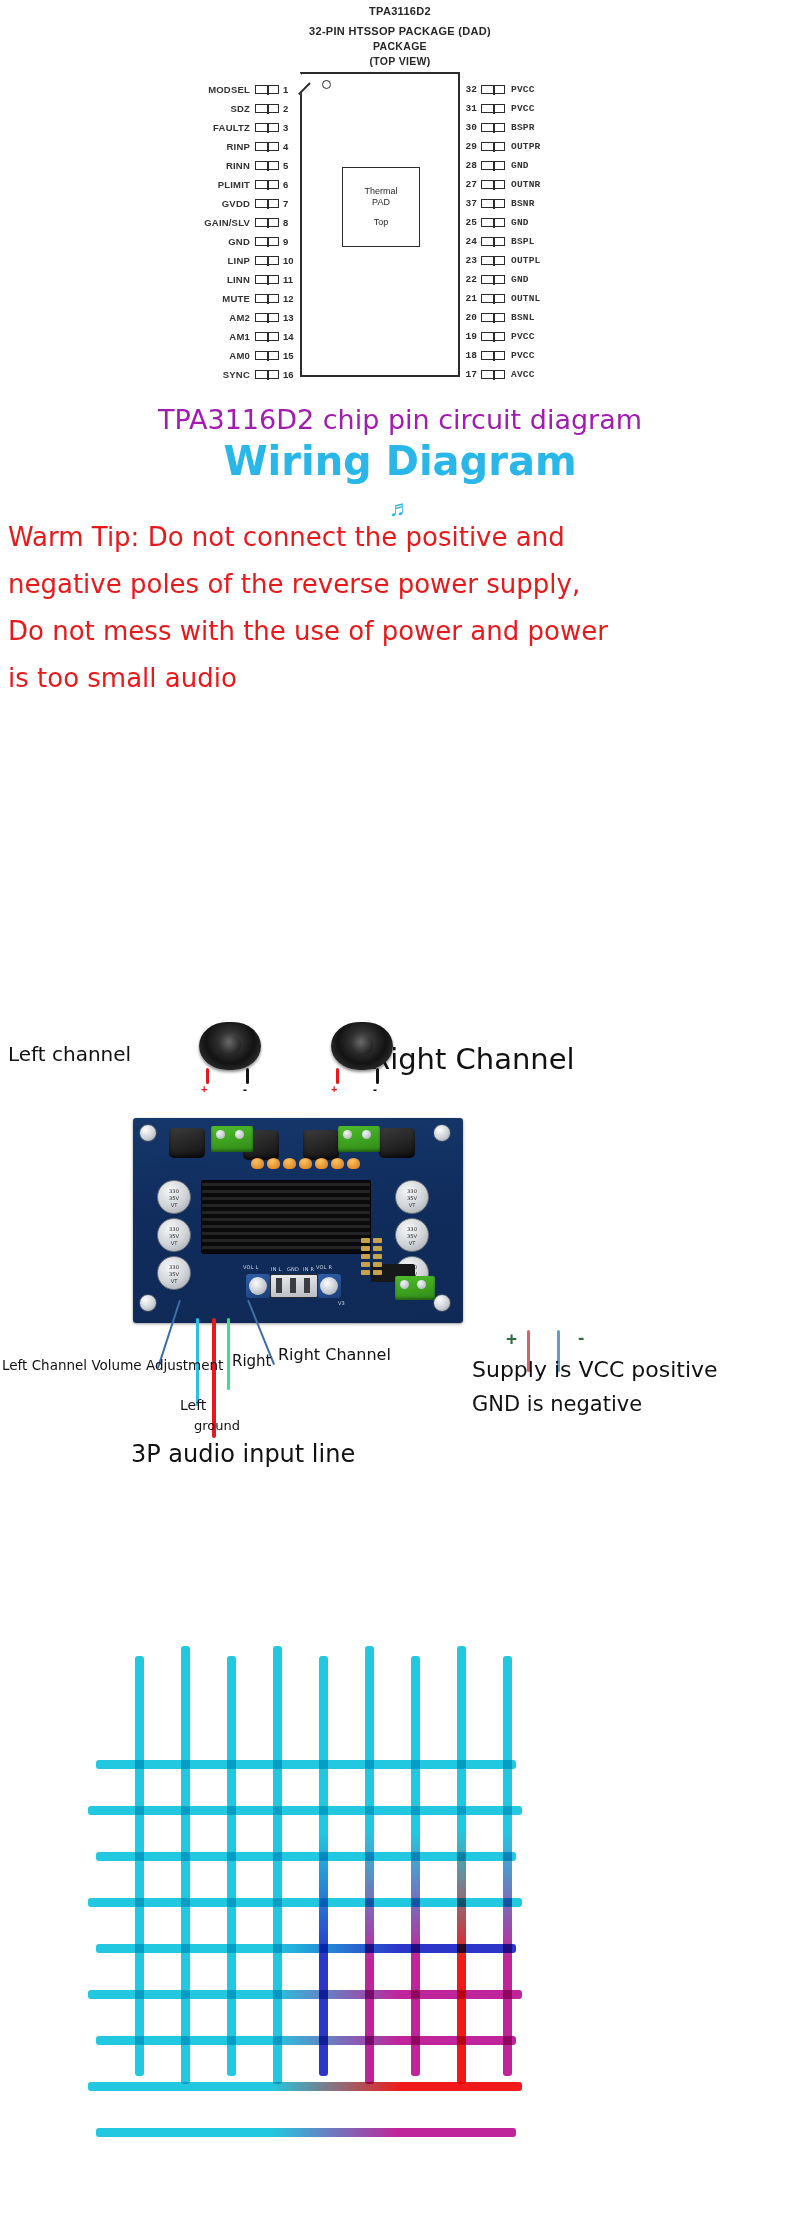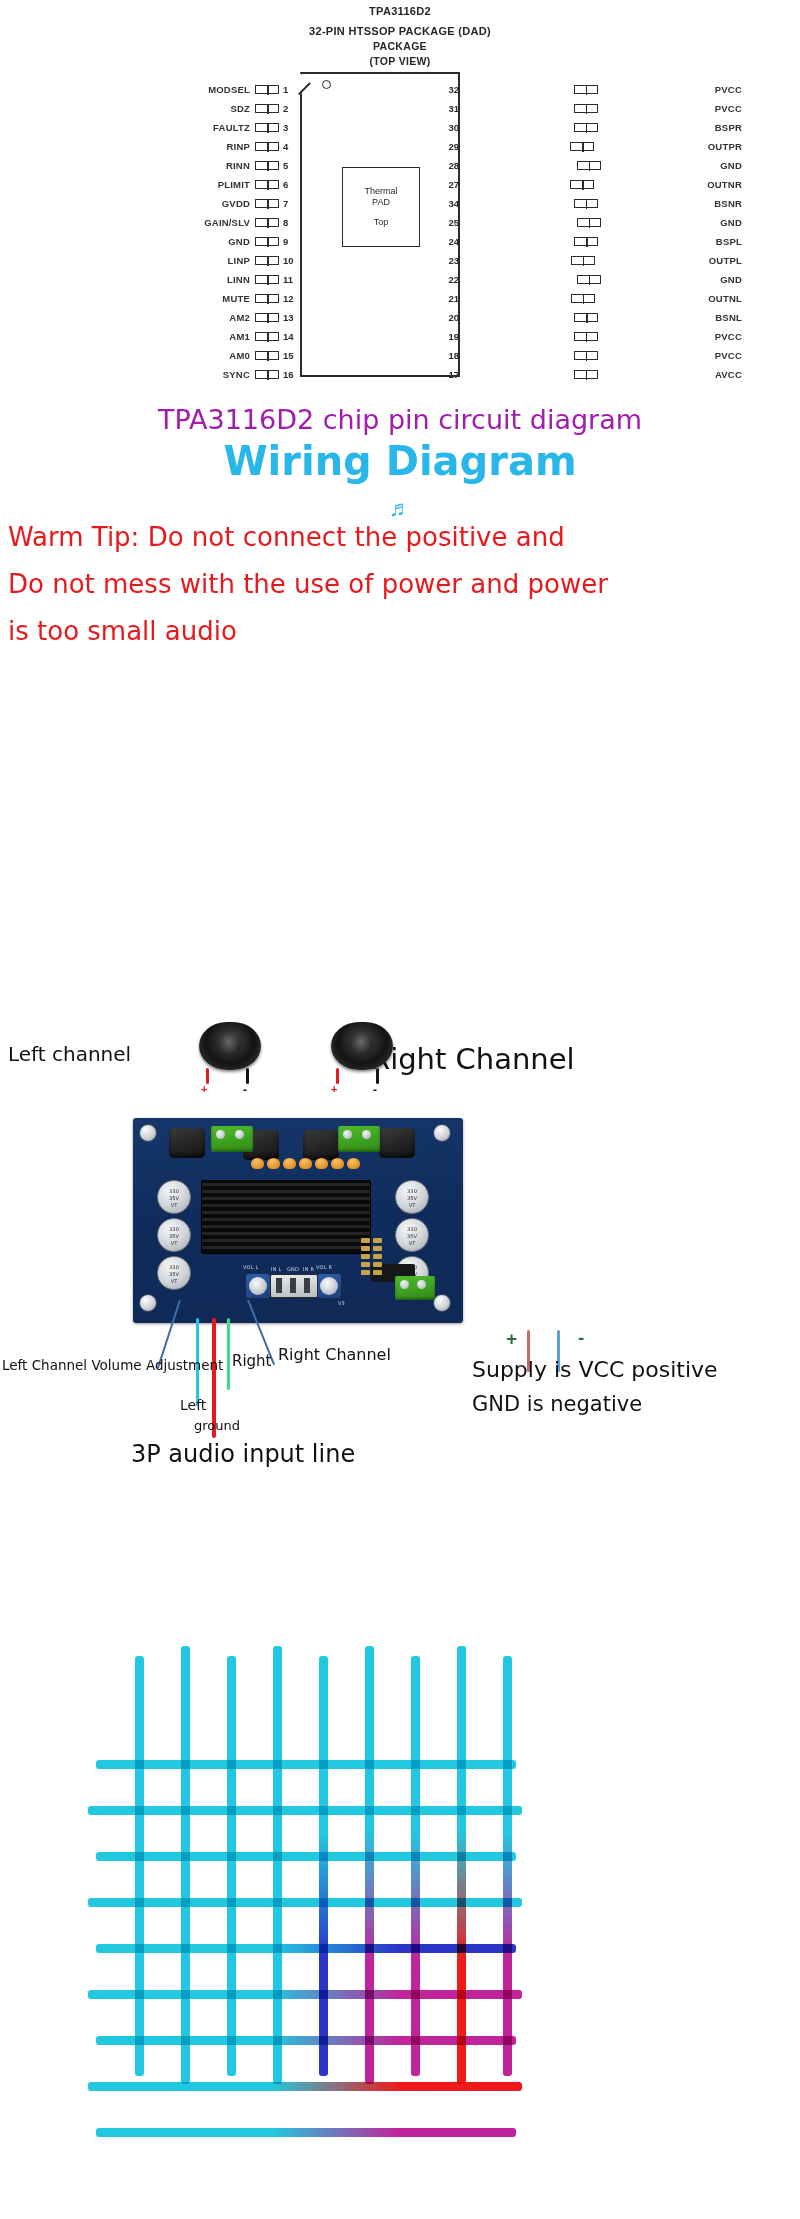--- a/index.html
+++ b/index.html
@@ -32,21 +32,21 @@
   #thermal-pad{position:absolute;left:172px;top:95px;width:78px;height:80px;
                border:1.6px solid #2b2b2b;box-sizing:border-box;background:#fff;}
   #thermal-pad span{display:block;text-align:center;font-size:9px;color:#2b2b2b;
                     line-height:11px;}
   #tp-l1{margin-top:18px;}
   #tp-l3{margin-top:9px;}
 
   
   .pin-row{position:absolute;height:19px;display:flex;align-items:center;}
   .pin-row.left{left:-175px;width:305px;justify-content:flex-end;}
-  .pin-row.right{left:272px;width:300px;justify-content:space-between;}
+  .pin-row.right{left:290px;width:300px;justify-content:flex-start;font-family:Liberation Mono, monospace;}
 
   .pname{font-size:9.5px;font-weight:bold;color:#333;white-space:nowrap;
          letter-spacing:.2px;}
   .lead{width:24px;height:9px;border:1.5px solid #2b2b2b;box-sizing:border-box;
         position:relative;background:#fff;}
   .lead:after{content:"";position:absolute;left:11px;top:-1.5px;bottom:-1.5px;
               width:1.5px;background:#2b2b2b;}
   .pnum{font-size:9.5px;font-weight:bold;color:#2b2b2b;width:17px;text-align:center;}
   .pin-row.left .pname{margin-right:5px;}
   .pin-row.left .pnum{margin-left:4px;text-align:left;}
@@ -254,21 +254,21 @@
           <span class="pnum">28</span>
           <span class="lead"></span>
           <span class="pname">GND</span>
         </div>
         <div class="pin-row right" style="top: 103px;">
           <span class="pnum">27</span>
           <span class="lead"></span>
           <span class="pname">OUTNR</span>
         </div>
         <div class="pin-row right" style="top: 122px;">
-          <span class="pnum">34</span>
+          <span class="pnum">37</span>
           <span class="lead"></span>
           <span class="pname">BSNR</span>
         </div>
         <div class="pin-row right" style="top: 141px;">
           <span class="pnum">25</span>
           <span class="lead"></span>
           <span class="pname">GND</span>
         </div>
         <div class="pin-row right" style="top: 160px;">
           <span class="pnum">24</span>
@@ -313,20 +313,21 @@
       </div>
   </div>
 
   <div id="pin-caption">TPA3116D2 chip pin circuit diagram</div>
 </div>
 
 <div id="wiring-title">Wiring Diagram</div>
 <div id="note-icon">♬</div>
 <div id="tip-block">
     <div class="tip-line" style="color: rgb(232, 25, 27);">Warm Tip: Do not connect the positive and</div>
+    <div class="tip-line" style="color: rgb(232, 25, 27);">negative poles of the reverse power supply,</div>
     <div class="tip-line" style="color: rgb(232, 25, 27);">Do not mess with the use of power and power</div>
     <div class="tip-line" style="color: rgb(232, 25, 27);">is too small audio</div>
   </div>
 
 <div id="board-section"></div>
 
 <div id="lbl-left-channel">Left channel</div>
 <div id="lbl-right-channel">Right Channel</div>
 
 <div class="speaker" id="spk-left"></div>

